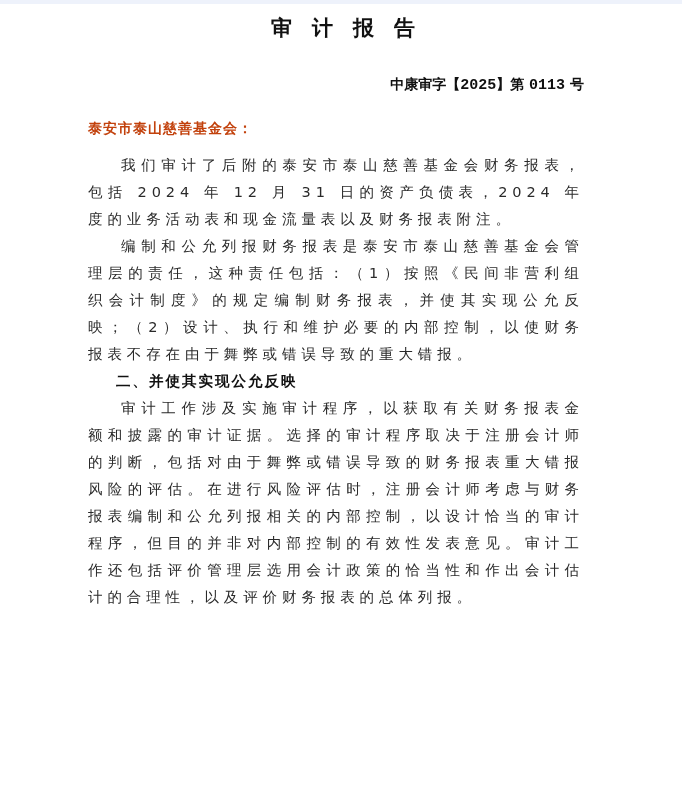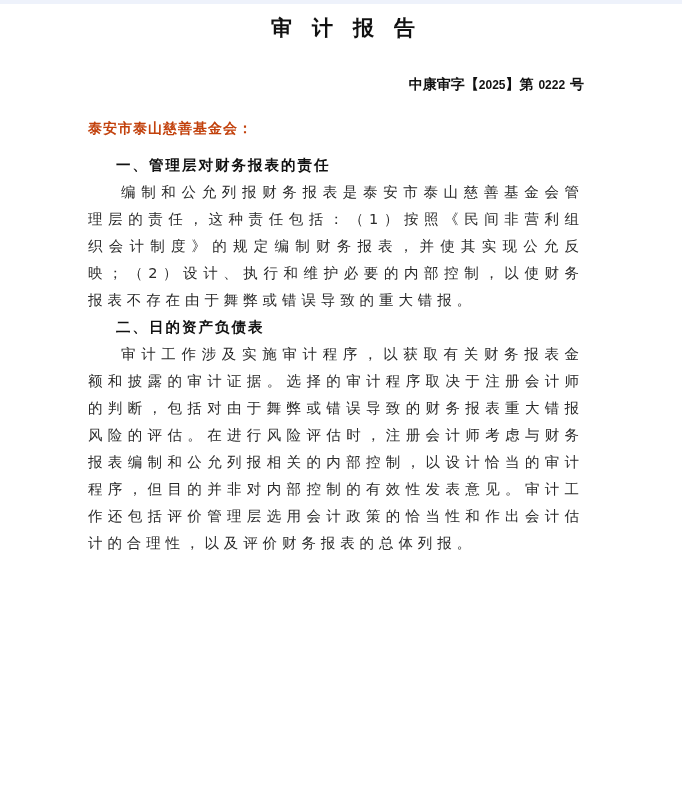--- a/index.html
+++ b/index.html
@@ -13,21 +13,21 @@
   .topbar { position: absolute; left: 0; top: 0; width: 682px; height: 4px; background: #eef2fb; }
   .title {
     position: absolute; left: 0; top: 14px; width: 682px; text-align: center;
     font-family: "DejaVu Sans", sans-serif; font-weight: bold; font-size: 21px;
     letter-spacing: 20px; color: #111; padding-left: 24px; box-sizing: border-box;
   }
   .docno {
     position: absolute; right: 98px; top: 76px;
     font-family: "DejaVu Sans", sans-serif; font-weight: bold; font-size: 14px; color: #111;
   }
-  .docno .num { font-family: Liberation Sans, sans-serif; font-size: 12px; }
+  .docno .num { font-family: Liberation Mono, monospace; font-size: 15px; }
   .addressee {
     position: absolute; left: 88px; top: 120px;
     font-family: "DejaVu Sans", sans-serif; font-weight: bold; font-size: 14px; color: #c2410c;
     letter-spacing: 1px;
   }
   .body { position: absolute; left: 88px; top: 152px; width: 496px; }
   .para {
     margin: 0; font-size: 14.5px; line-height: 27px; letter-spacing: 4.9px;
     text-indent: 33px; text-align: justify; color: #2a2a2a;
     font-family: "DejaVu Sans", sans-serif;
@@ -39,24 +39,24 @@
   }
 </style>
 </head>
 <body>
 
 <div class="topbar"></div>
 
 <div class="title">审计报告</div>
 
 <div class="docno">
-  <span>中康审字【</span><span class="num">2025</span><span>】第 </span><span class="num">0222</span><span> 号</span>
+  <span>中康审字【</span><span class="num">2025</span><span>】第 </span><span class="num">0113</span><span> 号</span>
 </div>
 
 <div class="addressee">泰安市泰山慈善基金会：</div>
 
 <div class="body">
-  <p class="heading">一、管理层对财务报表的责任</p>
+  <p class="para">我们审计了后附的泰安市泰山慈善基金会财务报表，包括 2024 年 12 月 31 日的资产负债表，2024 年度的业务活动表和现金流量表以及财务报表附注。</p>
   <p class="para">编制和公允列报财务报表是泰安市泰山慈善基金会管理层的责任，这种责任包括：（1）按照《民间非营利组织会计制度》的规定编制财务报表，并使其实现公允反映；（2）设计、执行和维护必要的内部控制，以使财务报表不存在由于舞弊或错误导致的重大错报。</p>
-  <p class="heading">二、日的资产负债表</p>
+  <p class="heading">二、并使其实现公允反映</p>
   <p class="para">审计工作涉及实施审计程序，以获取有关财务报表金额和披露的审计证据。选择的审计程序取决于注册会计师的判断，包括对由于舞弊或错误导致的财务报表重大错报风险的评估。在进行风险评估时，注册会计师考虑与财务报表编制和公允列报相关的内部控制，以设计恰当的审计程序，但目的并非对内部控制的有效性发表意见。审计工作还包括评价管理层选用会计政策的恰当性和作出会计估计的合理性，以及评价财务报表的总体列报。</p>
 
 </div>
 
 </body></html>

